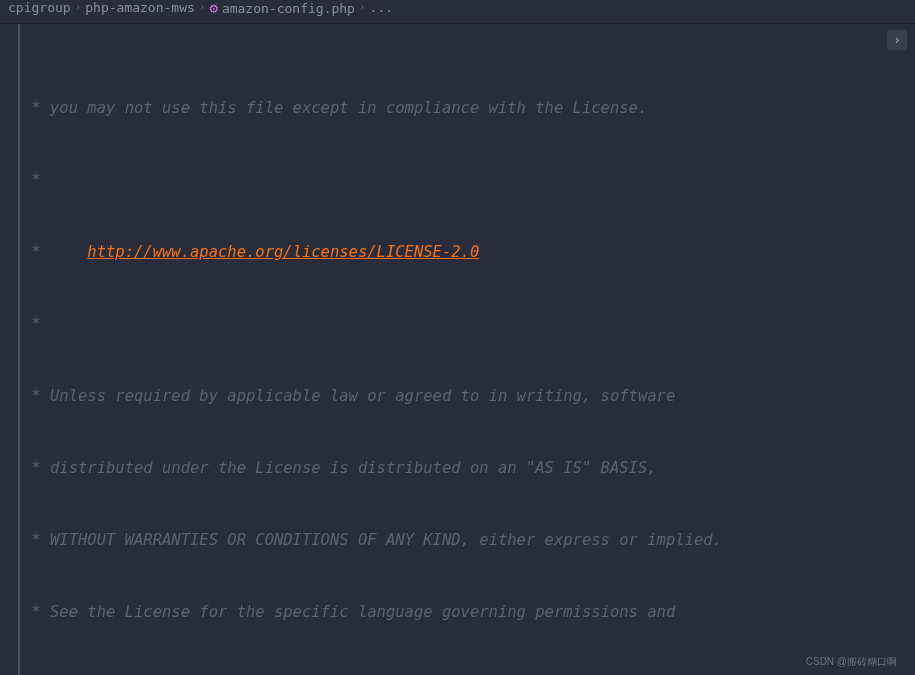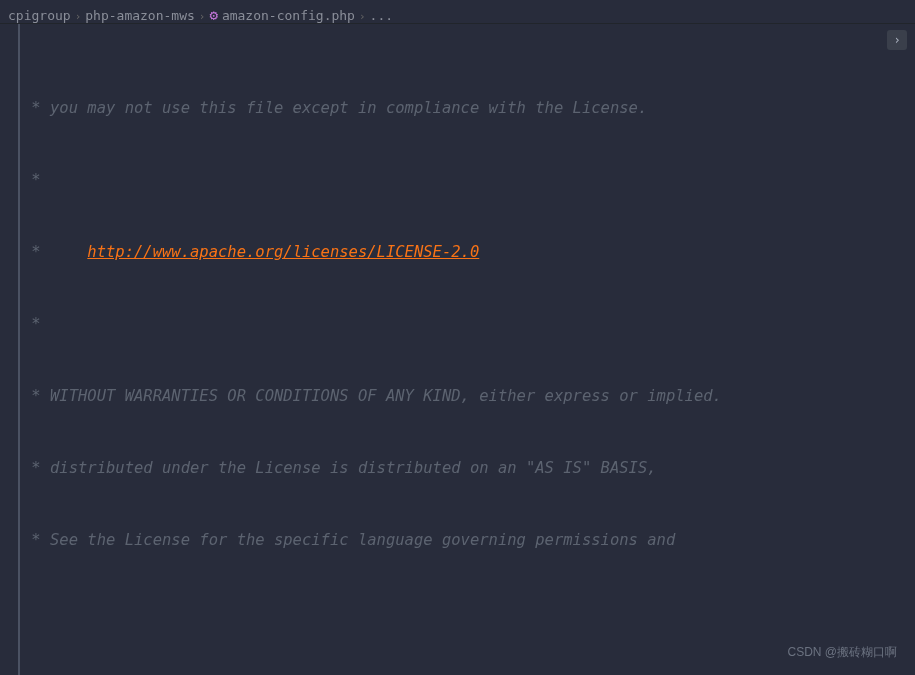--- a/index.html
+++ b/index.html
@@ -1,27 +1,27 @@
 <!DOCTYPE html>
 <html><head>
 <meta charset="utf-8">
 <style>
 * { margin:0; padding:0; box-sizing:border-box; }
 body { font-family:'Consolas','Monaco',monospace; background:#282c3b; color:#abb2bf; font-size:15px; overflow:hidden; width:915px; height:675px; position:relative; }
-.breadcrumb { display:flex; align-items:flex-end; height:24px; padding:0 8px; font-size:13px; color:#8a8e99; background:#282c3b; border-bottom:1px solid #21252b; }
+.breadcrumb { display:flex; align-items:flex-start; height:24px; padding:0 8px; font-size:13px; color:#8a8e99; background:#282c3b; border-bottom:1px solid #21252b; }
 .crumb { display:flex; align-items:center; cursor:pointer; }
 .chevron { margin:0 4px; color:#666; font-size:11px; }
 .class-icon { color:#c678dd; margin-right:4px; font-size:14px; }
 .toolbar-btn { position:absolute; right:8px; top:30px; width:20px; height:20px; background:#3a3f4b; border-radius:3px; display:flex; align-items:center; justify-content:center; color:#abb2bf; cursor:pointer; font-size:12px; }
 .editor { position:relative; padding:0 0 0 22px; line-height:24px; font-size:15.5px; white-space:pre; }
 .gutter-line { position:absolute; left:18px; top:0; width:2px; height:100%; background:#4b5263; }
 .line { height:24px; display:flex; align-items:center; }
 .comment { color:#5c6370; font-style:italic; }
 .url { color:#f97316; text-decoration:underline; font-style:italic; }
-.watermark { position:absolute; right:18px; bottom:14px; color:#6b7280; font-size:12px; font-family:sans-serif;margin-top:16px; }
+.watermark { position:absolute; right:18px; bottom:6px; color:#6b7280; font-size:10px; font-family:sans-serif;margin-top:16px; }
 </style>
 </head>
 <body>
 
 <div class="breadcrumb">
   <span class="crumb">cpigroup</span>
   <span class="chevron">›</span>
   <span class="crumb">php-amazon-mws</span>
   <span class="chevron">›</span>
   <span class="crumb">
@@ -33,22 +33,23 @@
 </div>
 
 <div class="toolbar-btn">›</div>
 
 <div class="editor">
   <div class="gutter-line"></div>
   <div class="line"><span class="comment"> * you may not use this file except in compliance with the License.</span></div>
   <div class="line"><span class="comment"> *</span></div>
   <div class="line"><span class="comment"> *     </span><span class="url">http://www.apache.org/licenses/LICENSE-2.0</span></div>
   <div class="line"><span class="comment"> *</span></div>
+  <div class="line"><span class="comment"> * Unless required by applicable law or agreed to in writing, software</span></div>
+  <div class="line"><span class="comment"> * distributed under the License is distributed on an "AS IS" BASIS,</span></div>
   <div class="line"><span class="comment"> * WITHOUT WARRANTIES OR CONDITIONS OF ANY KIND, either express or implied.</span></div>
-  <div class="line"><span class="comment"> * distributed under the License is distributed on an "AS IS" BASIS,</span></div>
   <div class="line"><span class="comment"> * See the License for the specific language governing permissions and</span></div>
   
   
   
   
   
   
   
   
   

